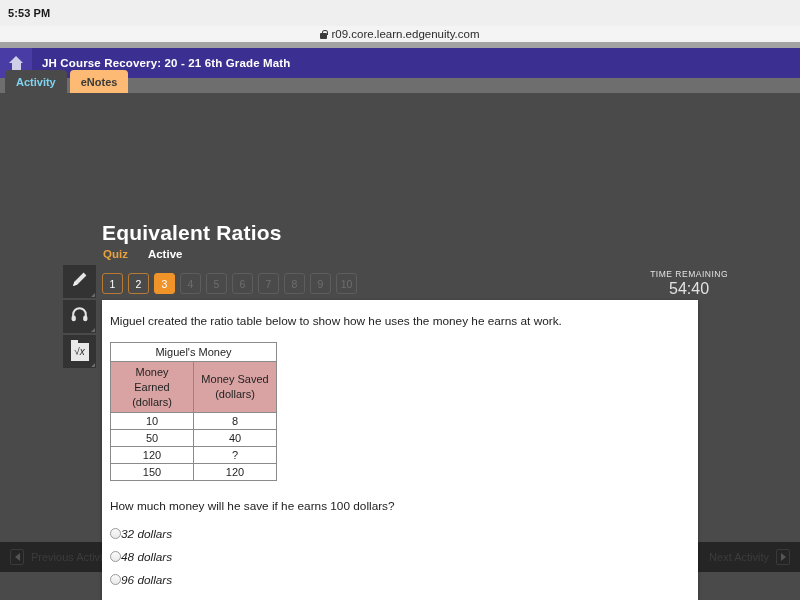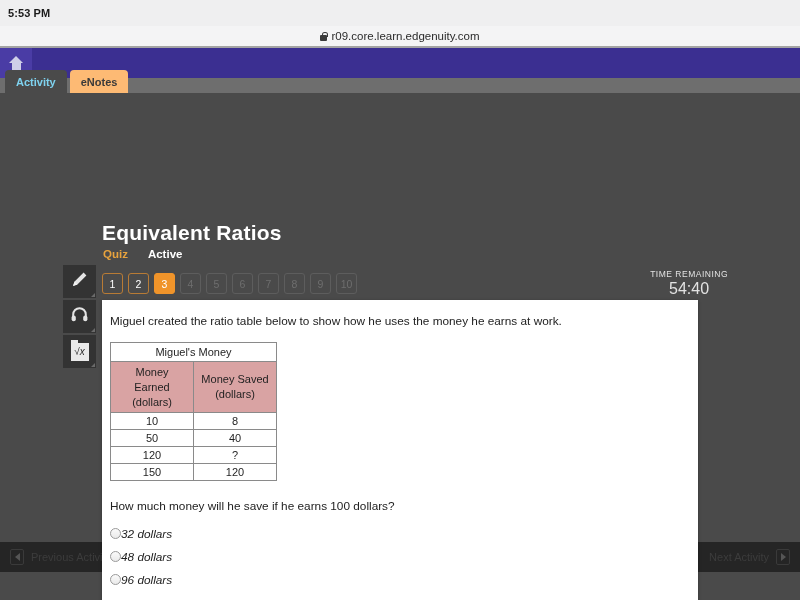--- a/index.html
+++ b/index.html
@@ -47,21 +47,21 @@
   .battery::after {
     content: ""; position: absolute; right: -3px; top: 3px;
     width: 2px; height: 4px; background: #111; border-radius: 0 1px 1px 0;
   }
   .battery-fill { height: 100%; width: 76%; background: #111; border-radius: 1px; }
 
   
   .url-bar {
     height: 22px; width: 100%;
     background: #f4f4f5;
-    border-bottom: 2px solid #a3a3a3;
+    border-bottom: 6px solid #a3a3a3;
     display: flex; align-items: center; justify-content: center;
     gap: 4px;
     font-size: 11.5px; color: #2b2b2b;
   }
   .lock-icon { width: 7px; height: 9px; position: relative; display: inline-block; }
   .lock-icon::before {
     content: ""; position: absolute; left: 1.2px; top: 0;
     width: 4.6px; height: 4.5px; border: 1.2px solid #3a3a3a;
     border-bottom: none; border-radius: 2.6px 2.6px 0 0;
   }
@@ -274,20 +274,21 @@
   <span>r09.core.learn.edgenuity.com</span>
 </div>
 
 <div class="app-header">
   <div class="home-btn">
     <span class="home-icon">
       <span class="roof"></span>
         <span class="body"></span>
     </span>
   </div>
+  <span class="course-title">JH Course Recovery: 20 - 21 6th Grade Math</span>
 </div>
 
 <div class="tabs-row">
   <div class="tab active">Activity</div>
   <div class="tab inactive">eNotes</div>
 </div>
 
 <div class="stage">
 
   <div class="lesson-title">Equivalent Ratios</div>

